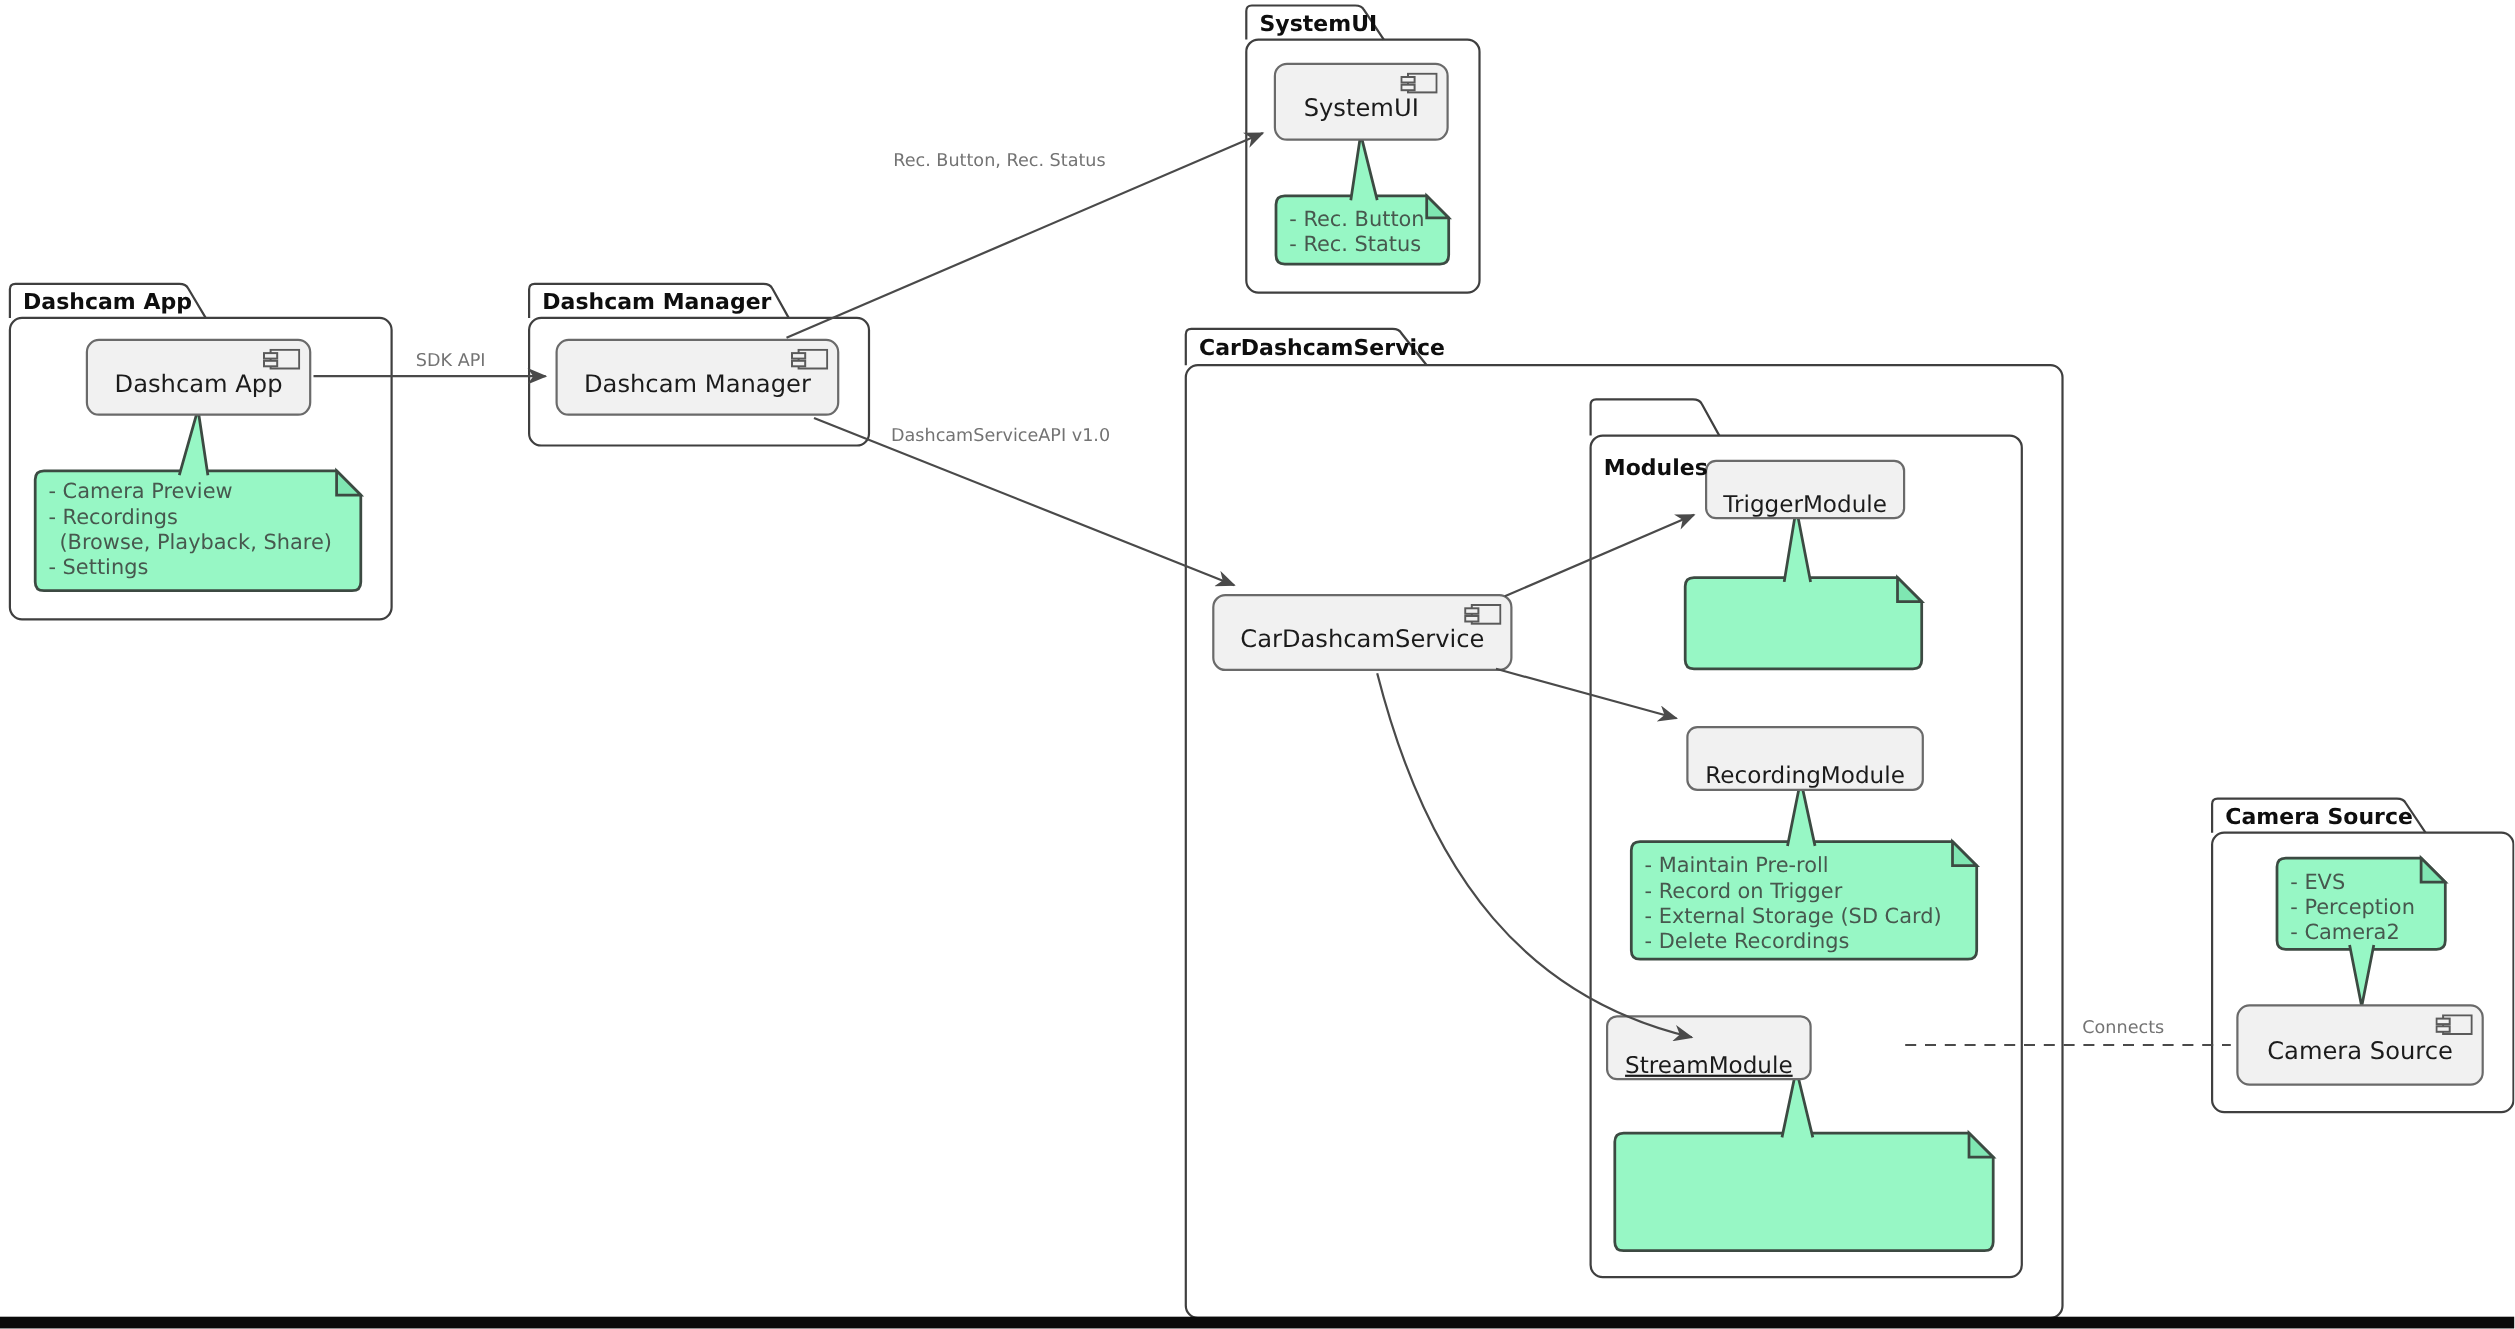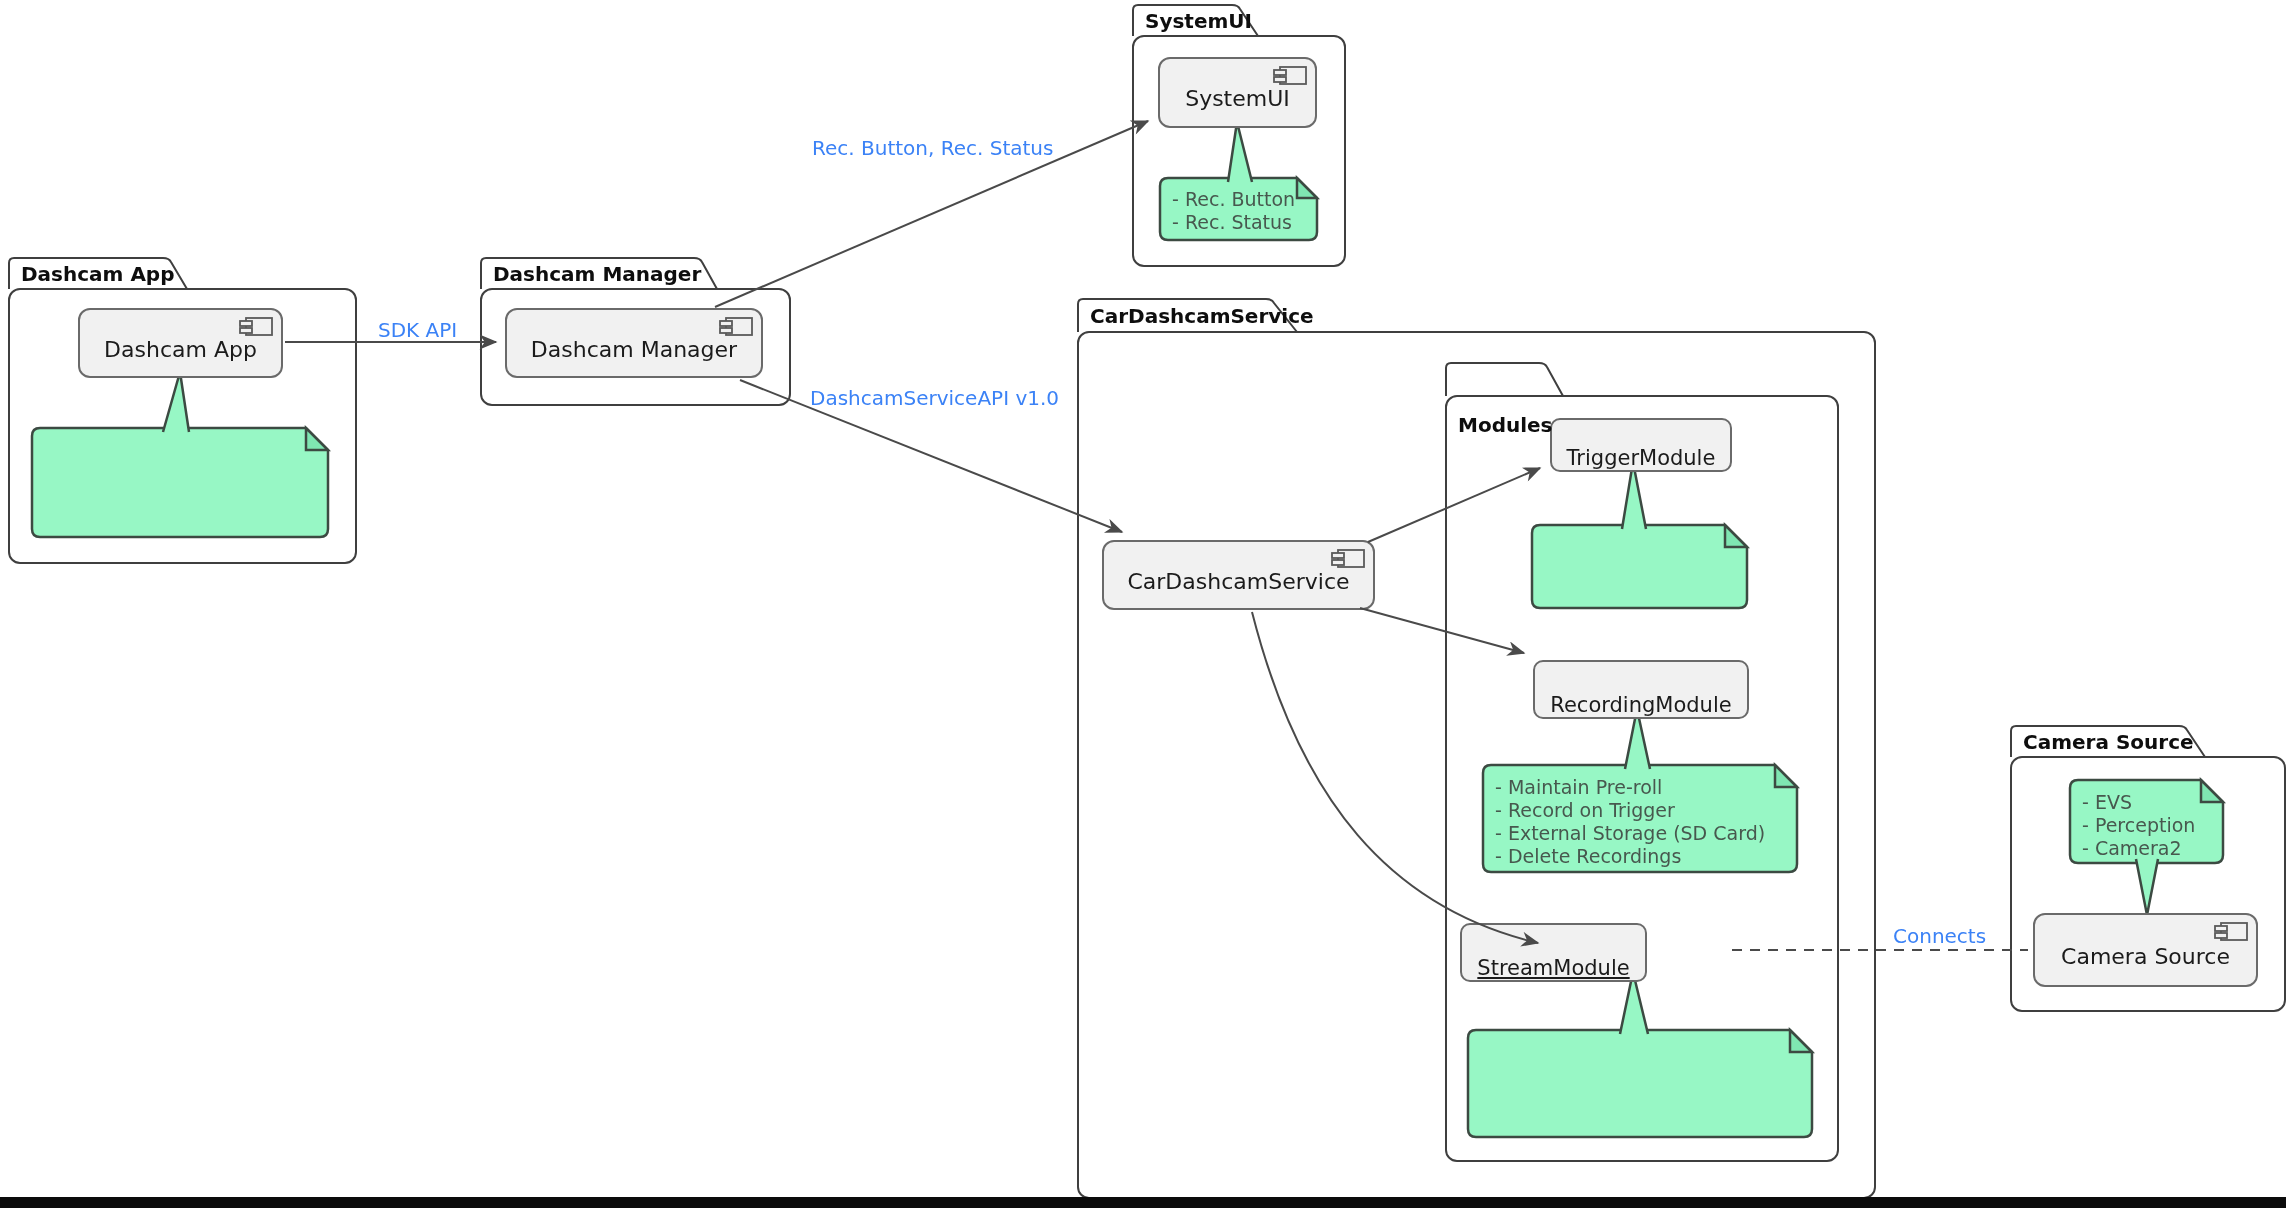--- a/index.html
+++ b/index.html
@@ -13,21 +13,21 @@
   .comp{position:absolute;background:#f1f1f1;border:2px solid #6a6a6a;border-radius:12px;z-index:3;
         display:flex;align-items:center;justify-content:center;font-size:22px;color:#1b1b1b;white-space:nowrap;}
   .comp.icon-pad{padding-top:12px;box-sizing:border-box;}
   .module{position:absolute;background:#f1f1f1;border:2px solid #6a6a6a;border-radius:10px;z-index:3;
         display:flex;align-items:flex-end;justify-content:center;font-size:21px;color:#1b1b1b;white-space:nowrap;}
   .comp-icon{position:absolute;top:7px;right:8px;width:34px;height:22px;z-index:4;}
   .note-text{position:absolute;z-index:2;font-size:19px;line-height:23px;color:#47584e;padding:8px 0 15px 12px;box-sizing:border-box;}
   .note-text .ln{white-space:nowrap;}
   .note-text .indent{padding-left:10px;}
   .note-text .bold{font-weight:bold;color:#102417;}
-  .edge-label{position:absolute;z-index:6;font-size:20px;color:#3b82f6;white-space:nowrap;}
+  .edge-label{position:absolute;z-index:6;font-size:16px;color:#737373;white-space:nowrap;}
   .black-bar{position:absolute;left:0;top:1197px;width:2286px;height:11px;background:#0b0b0b;z-index:7;}
 </style>
 </head>
 <body>
 
 <div id="canvas">
 
   <svg id="underlay" class="layer" width="2286" height="1208" viewBox="0 0 2286 1208">
     <g stroke="#3c4a42" stroke-width="2.5" fill="#97f7c5">
 
@@ -115,20 +115,26 @@
   <div class="module" style="left:1550px;top:418px;width:178px;height:50px;">
     <span>TriggerModule</span>
   </div>
   <div class="module" style="left:1533px;top:660px;width:212px;height:55px;">
     <span>RecordingModule</span>
   </div>
   <div class="module" style="left:1460px;top:923px;width:183px;height:55px;text-decoration:underline;">
     <span>StreamModule</span>
   </div>
 
+  <div class="note-text" style="left:32px;top:428px;width:296px;height:109px;">
+    <div class="ln">- Camera Preview</div>
+    <div class="ln">- Recordings</div>
+    <div class="ln indent">(Browse, Playback, Share)</div>
+    <div class="ln">- Settings</div>
+  </div>
   <div class="note-text" style="left:1160px;top:180px;width:157px;height:62px;">
     <div class="ln">- Rec. Button</div>
     <div class="ln">- Rec. Status</div>
   </div>
   <div class="note-text" style="left:1483px;top:768px;width:314px;height:107px;">
     <div class="ln">- Maintain Pre-roll</div>
     <div class="ln">- Record on Trigger</div>
     <div class="ln">- External Storage (SD Card)</div>
     <div class="ln">- Delete Recordings</div>
   </div>

